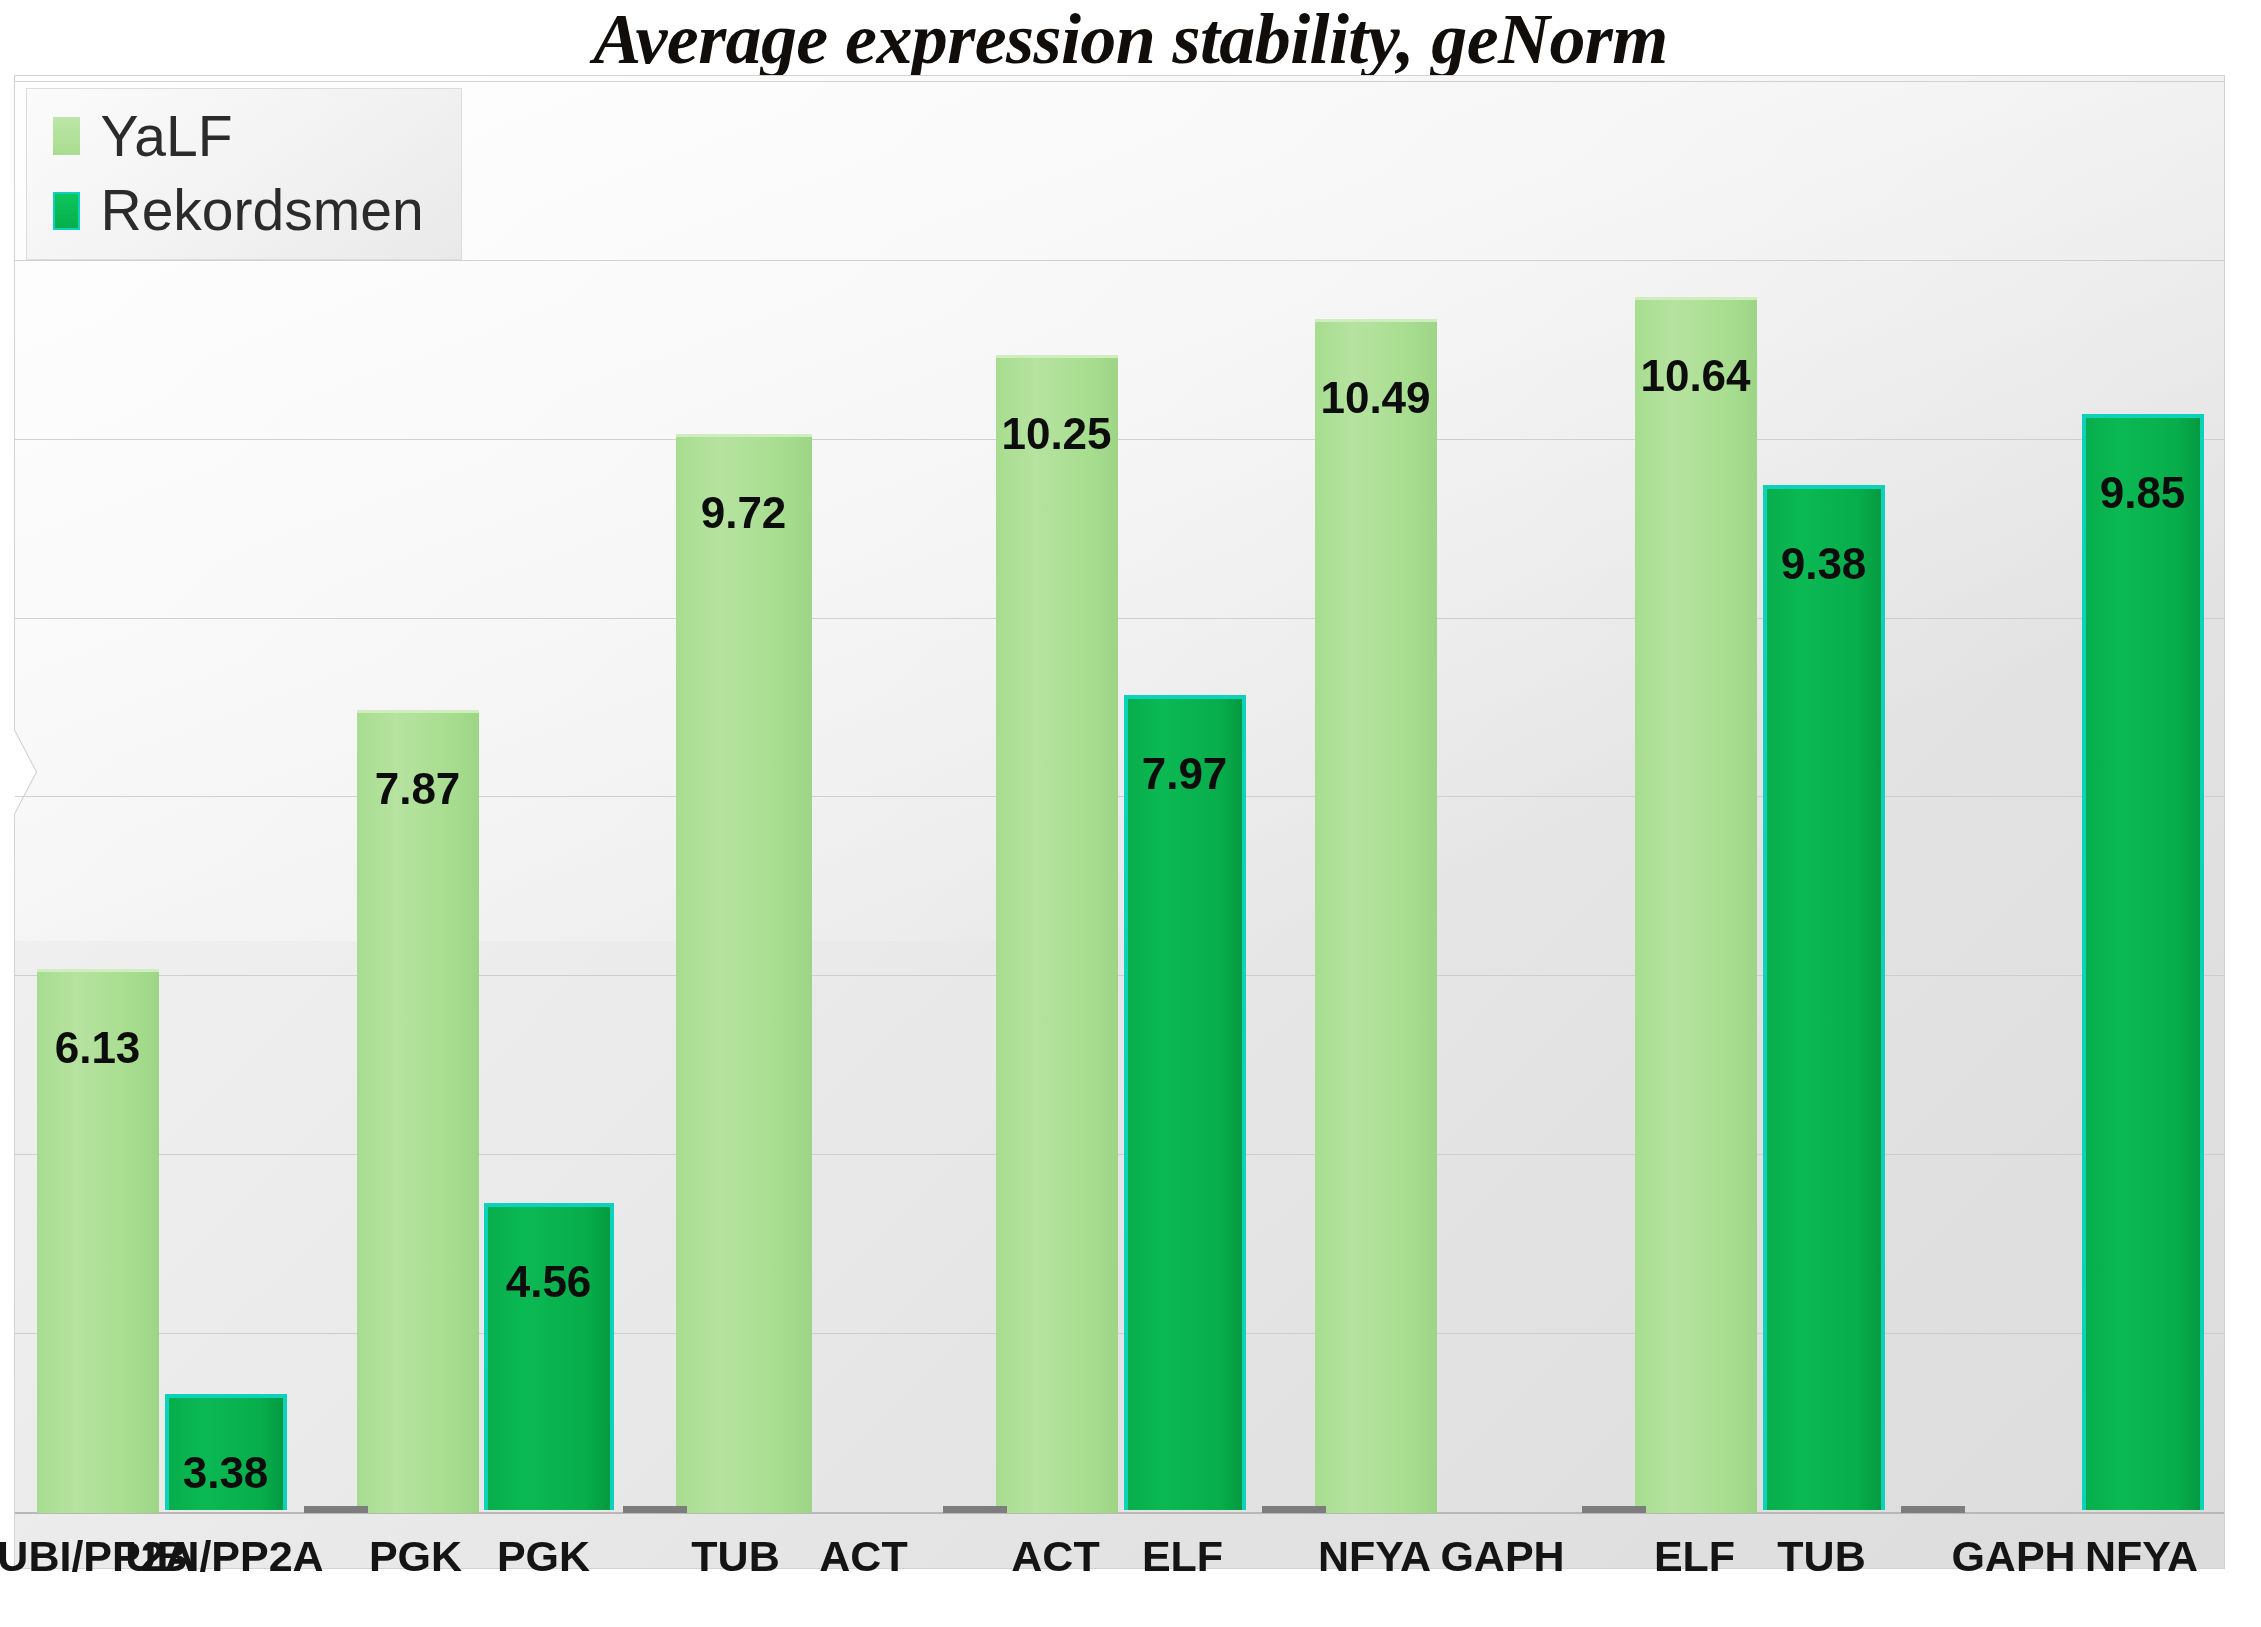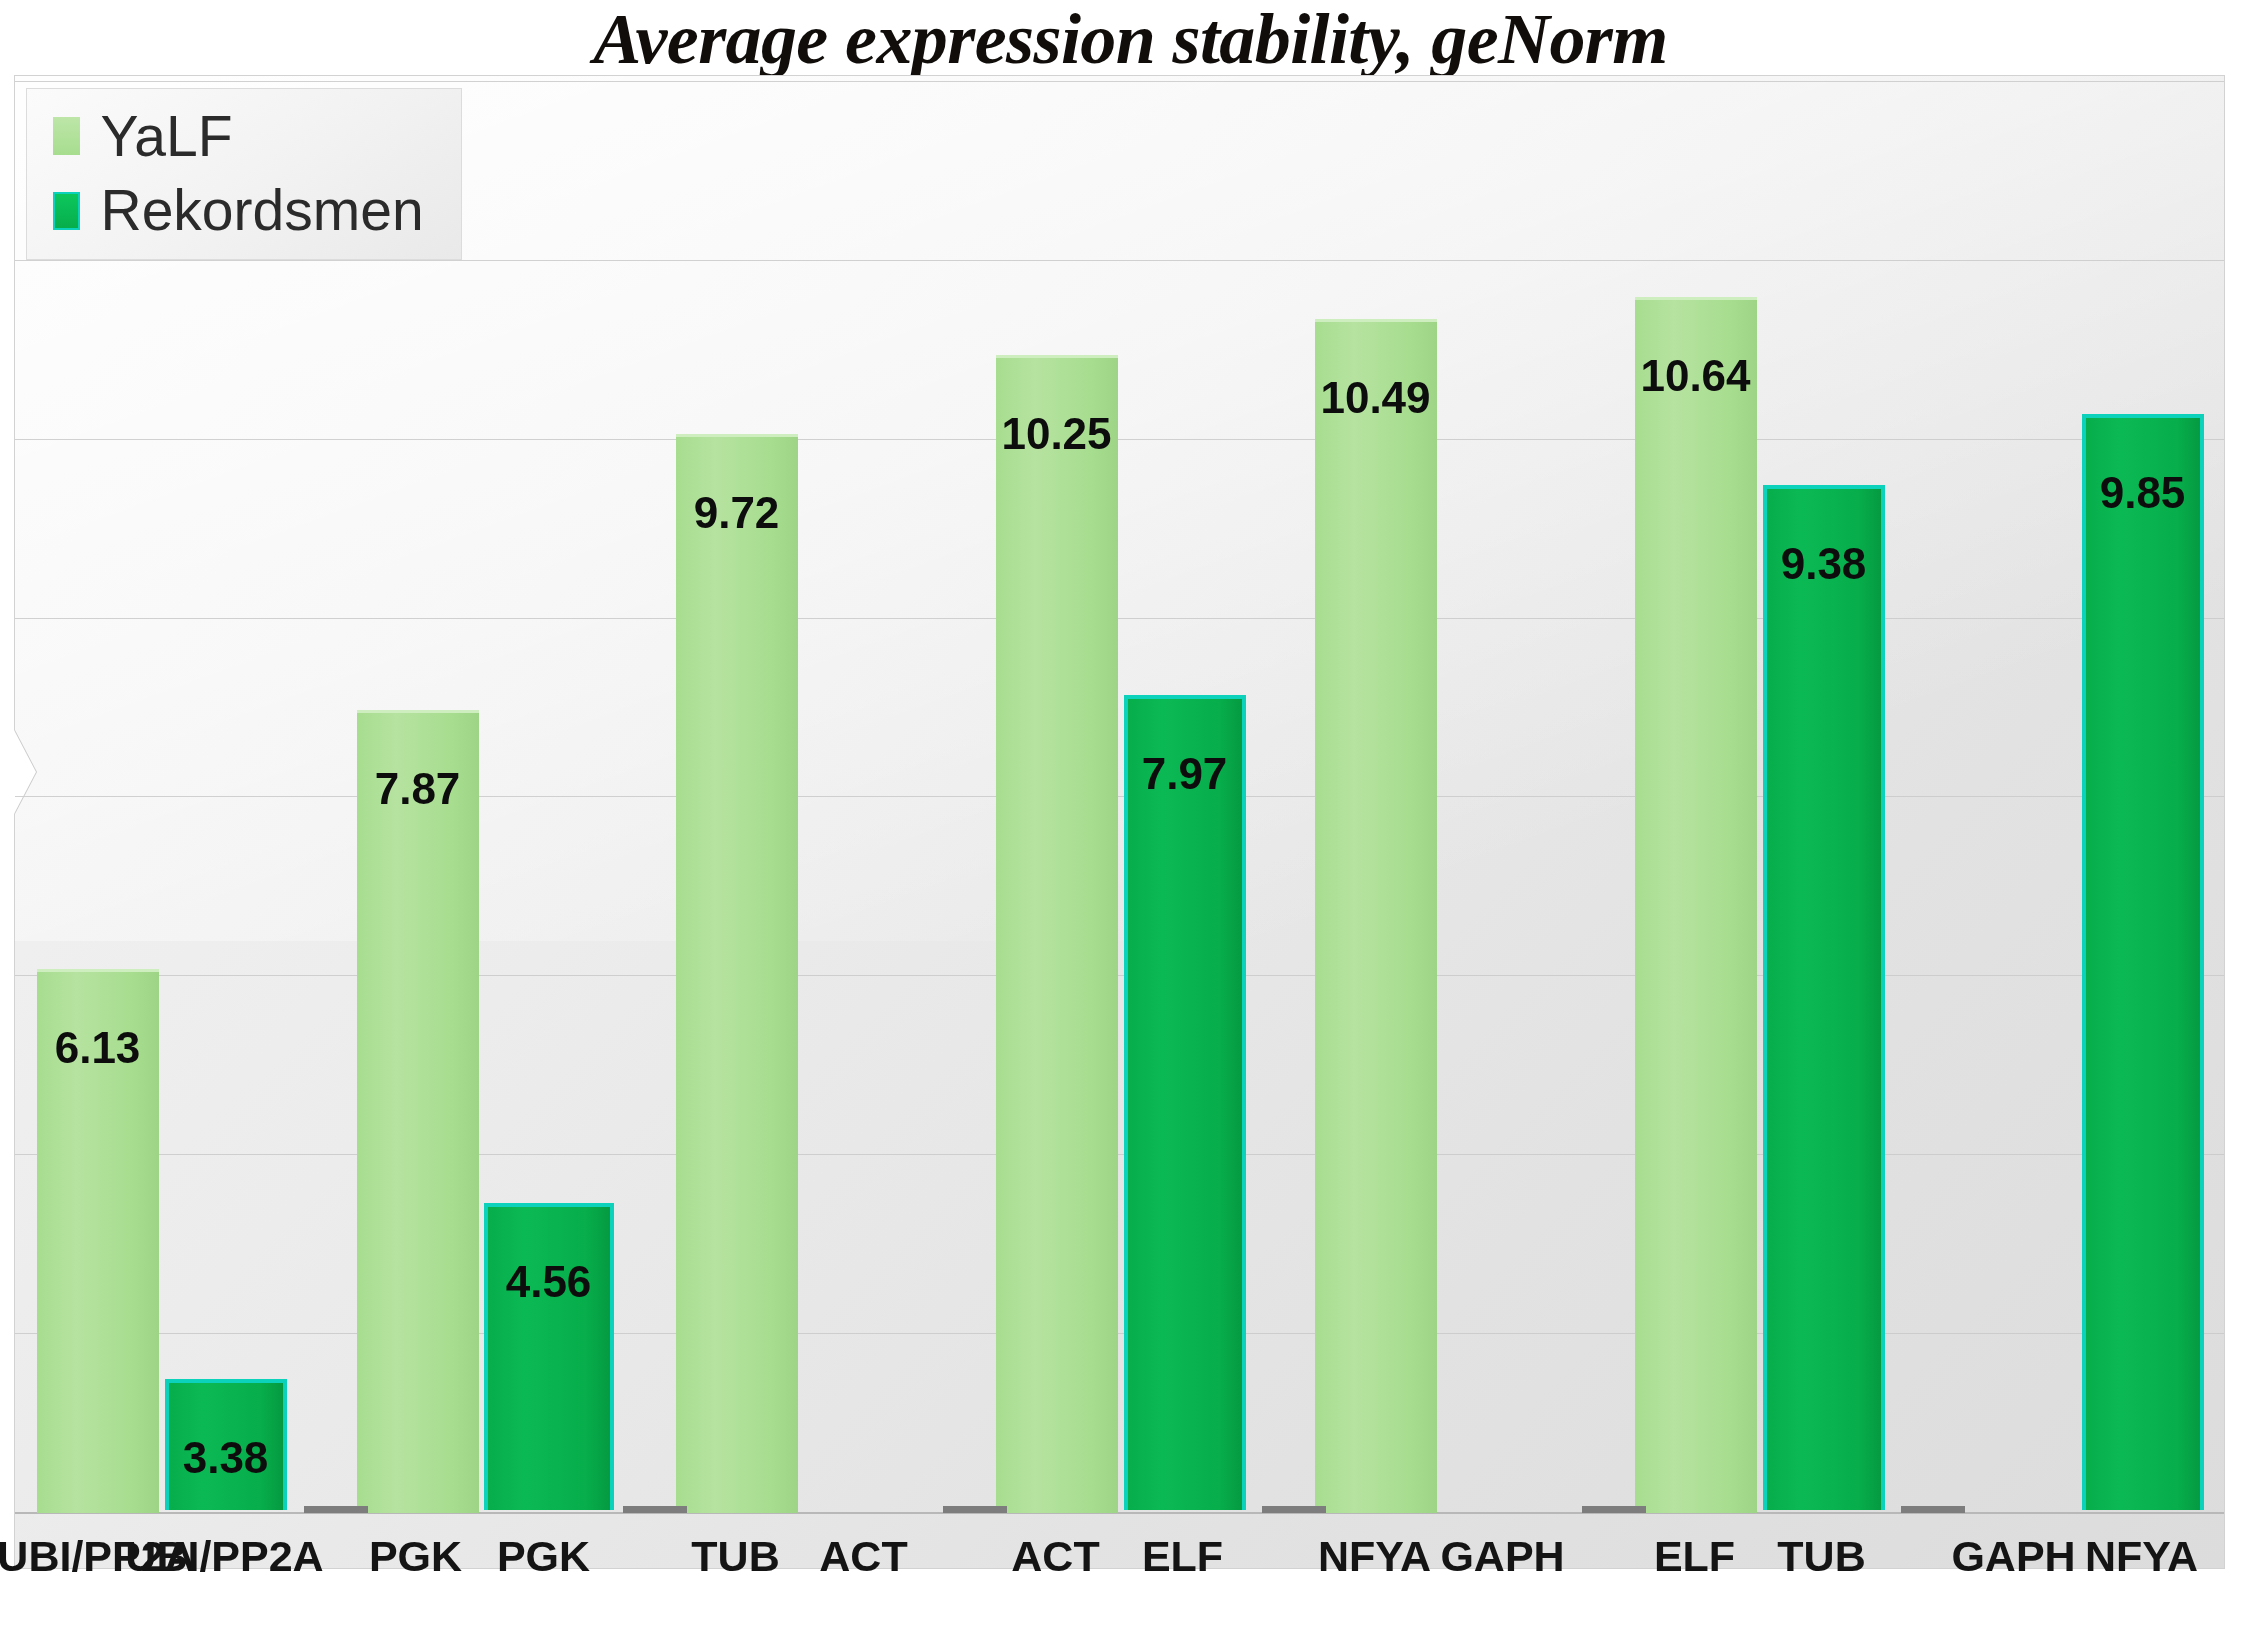--- a/index.html
+++ b/index.html
@@ -135,33 +135,33 @@
       <div class="gridline" style="top: 720px;"></div>
       <div class="gridline" style="top: 899px;"></div>
       <div class="gridline" style="top: 1078px;"></div>
       <div class="gridline" style="top: 1257px;"></div>
       <div class="gridline" style="top: 1436px;"></div>
       <div id="baseline" style="top: 1436px;"></div>
       <div class="bar" style="left: 22px; bottom: 58px; width: 122px; height: 541px;">
         <div class="fill" style="background: linear-gradient(to right, rgb(167, 221, 143) 0%, rgb(182, 227, 160) 32%, rgb(167, 221, 143) 78%, rgb(158, 212, 134) 100%); border-top: 3.1px solid rgb(207, 238, 191);"></div>
         <div class="bar-value" style="top: 57px;">6.13</div>
       </div>
-      <div class="bar" style="left: 150px; bottom: 58px; width: 122px; height: 131px;">
+      <div class="bar" style="left: 150px; bottom: 58px; width: 122px; height: 116px;">
         <div class="fill" style="background: linear-gradient(to right, rgb(7, 174, 75) 0%, rgb(11, 185, 84) 30%, rgb(7, 174, 75) 80%, rgb(5, 154, 65) 100%); border-top: 4.9px solid rgb(13, 210, 187); border-left: 4.3px solid rgb(13, 210, 187); border-right: 4.3px solid rgb(13, 210, 187); box-sizing: border-box;"></div>
         <div class="bar-value" style="top: 57px;">3.38</div>
       </div>
       <div class="bar" style="left: 342px; bottom: 58px; width: 122px; height: 800px;">
         <div class="fill" style="background: linear-gradient(to right, rgb(167, 221, 143) 0%, rgb(182, 227, 160) 32%, rgb(167, 221, 143) 78%, rgb(158, 212, 134) 100%); border-top: 3.1px solid rgb(207, 238, 191);"></div>
         <div class="bar-value" style="top: 57px;">7.87</div>
       </div>
       <div class="bar" style="left: 469px; bottom: 58px; width: 122px; height: 307px; padding-left: 8px;">
         <div class="fill" style="background: linear-gradient(to right, rgb(7, 174, 75) 0%, rgb(11, 185, 84) 30%, rgb(7, 174, 75) 80%, rgb(5, 154, 65) 100%); border-top: 4.9px solid rgb(13, 210, 187); border-left: 4.3px solid rgb(13, 210, 187); border-right: 4.3px solid rgb(13, 210, 187); box-sizing: border-box;"></div>
         <div class="bar-value" style="top: 57px;">4.56</div>
       </div>
-      <div class="bar" style="left: 661px; bottom: 58px; width: 122px; height: 1076px;">
+      <div class="bar" style="left: 661px; bottom: 58px; width: 136px; height: 1076px;">
         <div class="fill" style="background: linear-gradient(to right, rgb(167, 221, 143) 0%, rgb(182, 227, 160) 32%, rgb(167, 221, 143) 78%, rgb(158, 212, 134) 100%); border-top: 3.1px solid rgb(207, 238, 191);"></div>
         <div class="bar-value" style="top: 57px;">9.72</div>
       </div>
       <div class="bar" style="left: 981px; bottom: 58px; width: 122px; height: 1155px;">
         <div class="fill" style="background: linear-gradient(to right, rgb(167, 221, 143) 0%, rgb(182, 227, 160) 32%, rgb(167, 221, 143) 78%, rgb(158, 212, 134) 100%); border-top: 3.1px solid rgb(207, 238, 191);"></div>
         <div class="bar-value" style="top: 57px;">10.25</div>
       </div>
       <div class="bar" style="left: 1109px; bottom: 58px; width: 122px; height: 815px;">
         <div class="fill" style="background: linear-gradient(to right, rgb(7, 174, 75) 0%, rgb(11, 185, 84) 30%, rgb(7, 174, 75) 80%, rgb(5, 154, 65) 100%); border-top: 4.9px solid rgb(13, 210, 187); border-left: 4.3px solid rgb(13, 210, 187); border-right: 4.3px solid rgb(13, 210, 187); box-sizing: border-box;"></div>
         <div class="bar-value" style="top: 57px;">7.97</div>

